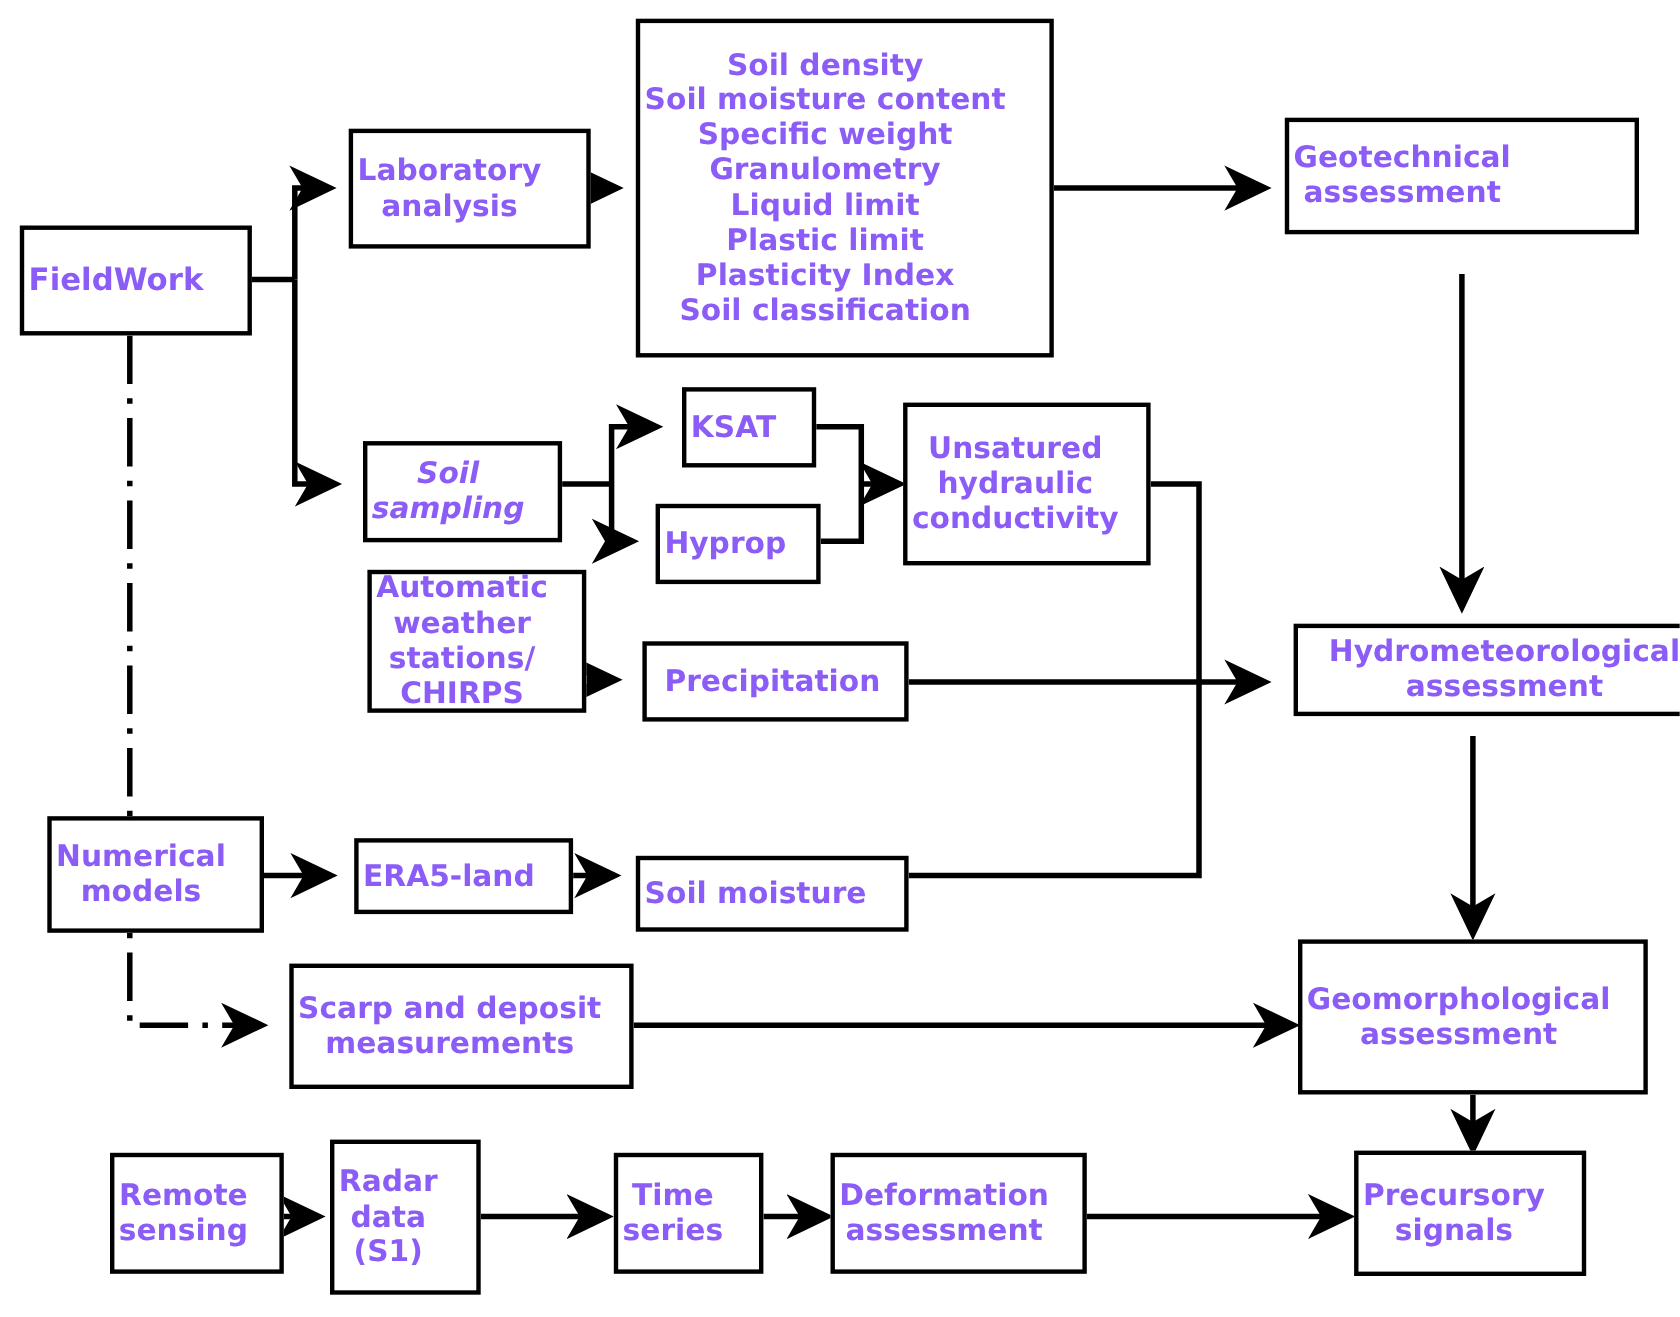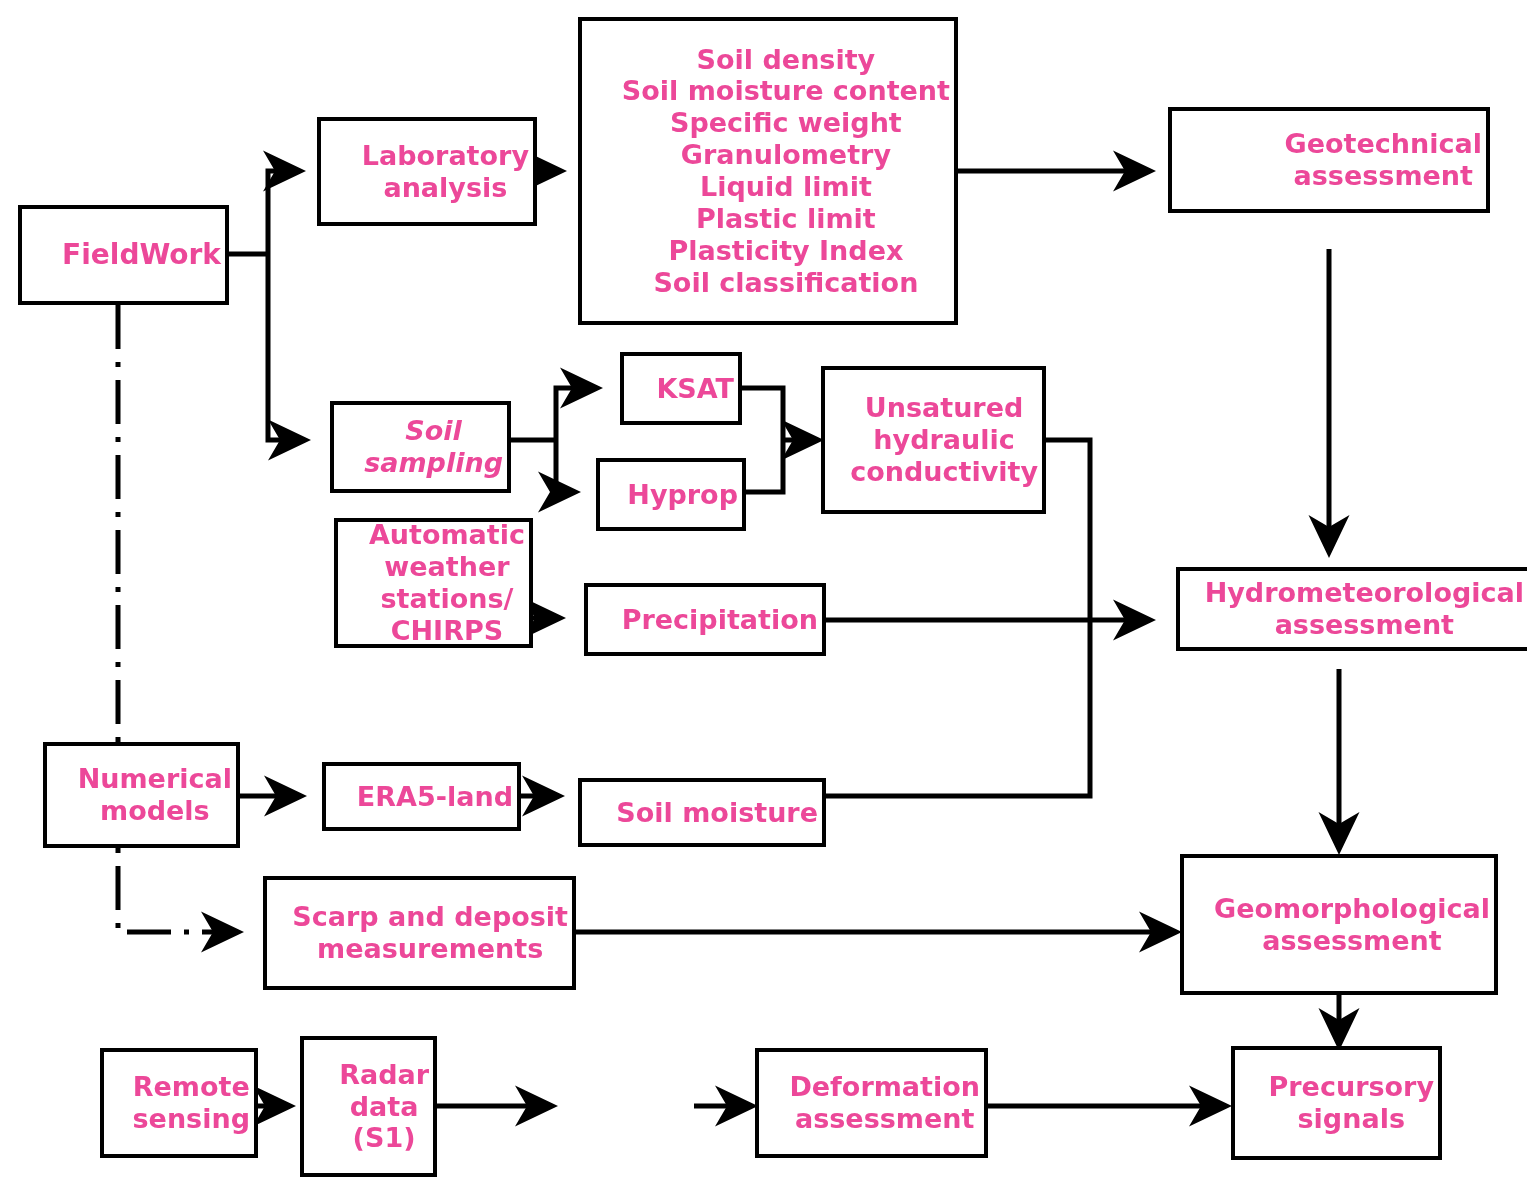--- a/index.html
+++ b/index.html
@@ -21,24 +21,24 @@
     height: 1197px;
     pointer-events: none;
   }
   .node {
     position: absolute;
     box-sizing: border-box;
     background: #ffffff;
     border: 4px solid #000000;
     display: flex;
     align-items: center;
-    justify-content: flex-end;
+    justify-content: flex-start;
     text-align: center;
     font-weight: bold;
-    color: #ec4899;
+    color: #8b5cf6;
     line-height: 1.18;
     z-index: 2;
   }
   .node .label { display: block; padding: 0 4px; }
   .fs28 { font-size: 28px; }
   .fs27 { font-size: 27px; }
 </style>
 </head>
 <body>
 
@@ -132,21 +132,21 @@
   </div>
 
   <div class="node fs27" style="left:821px; top:366px; width:225px; height:148px;">
     <span class="label">Unsatured<br>hydraulic<br>conductivity</span>
   </div>
 
   <div class="node fs27" style="left:334px; top:518px; width:199px; height:130px;">
     <span class="label">Automatic<br>weather<br>stations/<br>CHIRPS</span>
   </div>
 
-  <div class="node fs27" style="left:584px; top:583px; width:242px; height:73px;">
+  <div class="node fs27" style="left:584px; top:583px; width:242px; height:73px;padding-left:12px;">
     <span class="label">Precipitation</span>
   </div>
 
   <div class="node fs27" style="left:1176px; top:567px; width:356px; height:84px;padding-left:24px;">
     <span class="label">Hydrometeorological<br>assessment</span>
   </div>
 
   <div class="node fs27" style="left:43px; top:742px; width:197px; height:106px;">
     <span class="label">Numerical<br>models</span>
   </div>
@@ -168,20 +168,23 @@
   </div>
 
   <div class="node fs27" style="left:100px; top:1048px; width:158px; height:110px;">
     <span class="label">Remote<br>sensing</span>
   </div>
 
   <div class="node fs27" style="left:300px; top:1036px; width:137px; height:141px;">
     <span class="label">Radar<br>data<br>(S1)</span>
   </div>
 
+  <div class="node fs27" style="left:558px; top:1048px; width:136px; height:110px;">
+    <span class="label">Time<br>series</span>
+  </div>
 
   <div class="node fs27" style="left:755px; top:1048px; width:233px; height:110px;">
     <span class="label">Deformation<br>assessment</span>
   </div>
 
   <div class="node fs27" style="left:1231px; top:1046px; width:211px; height:114px;">
     <span class="label">Precursory<br>signals</span>
   </div>
 
 </div>

